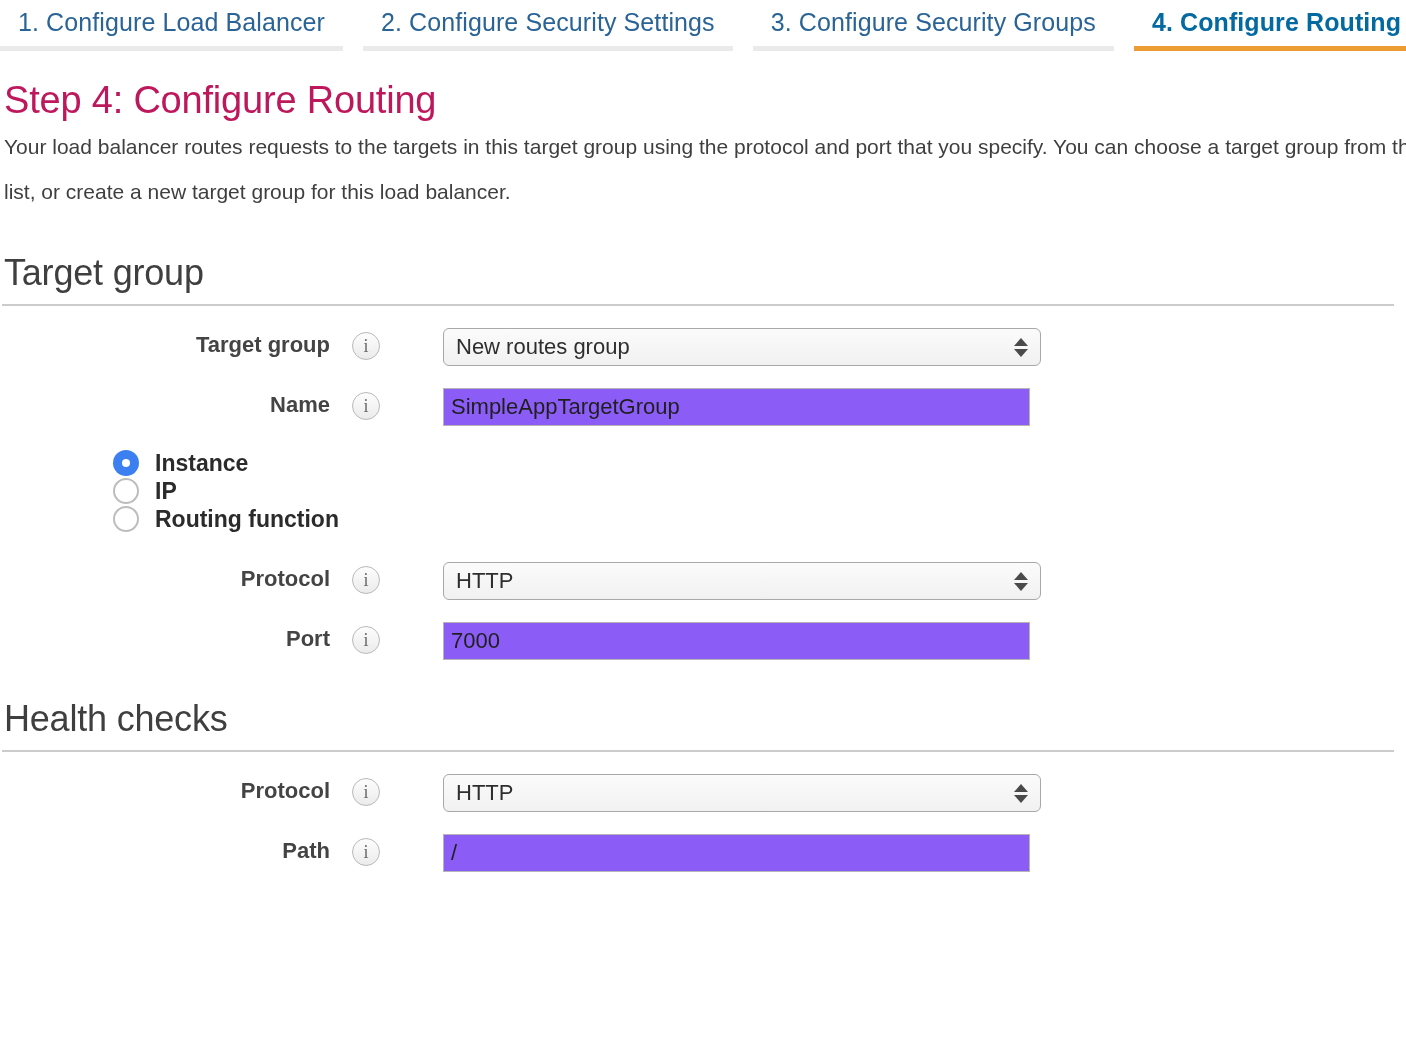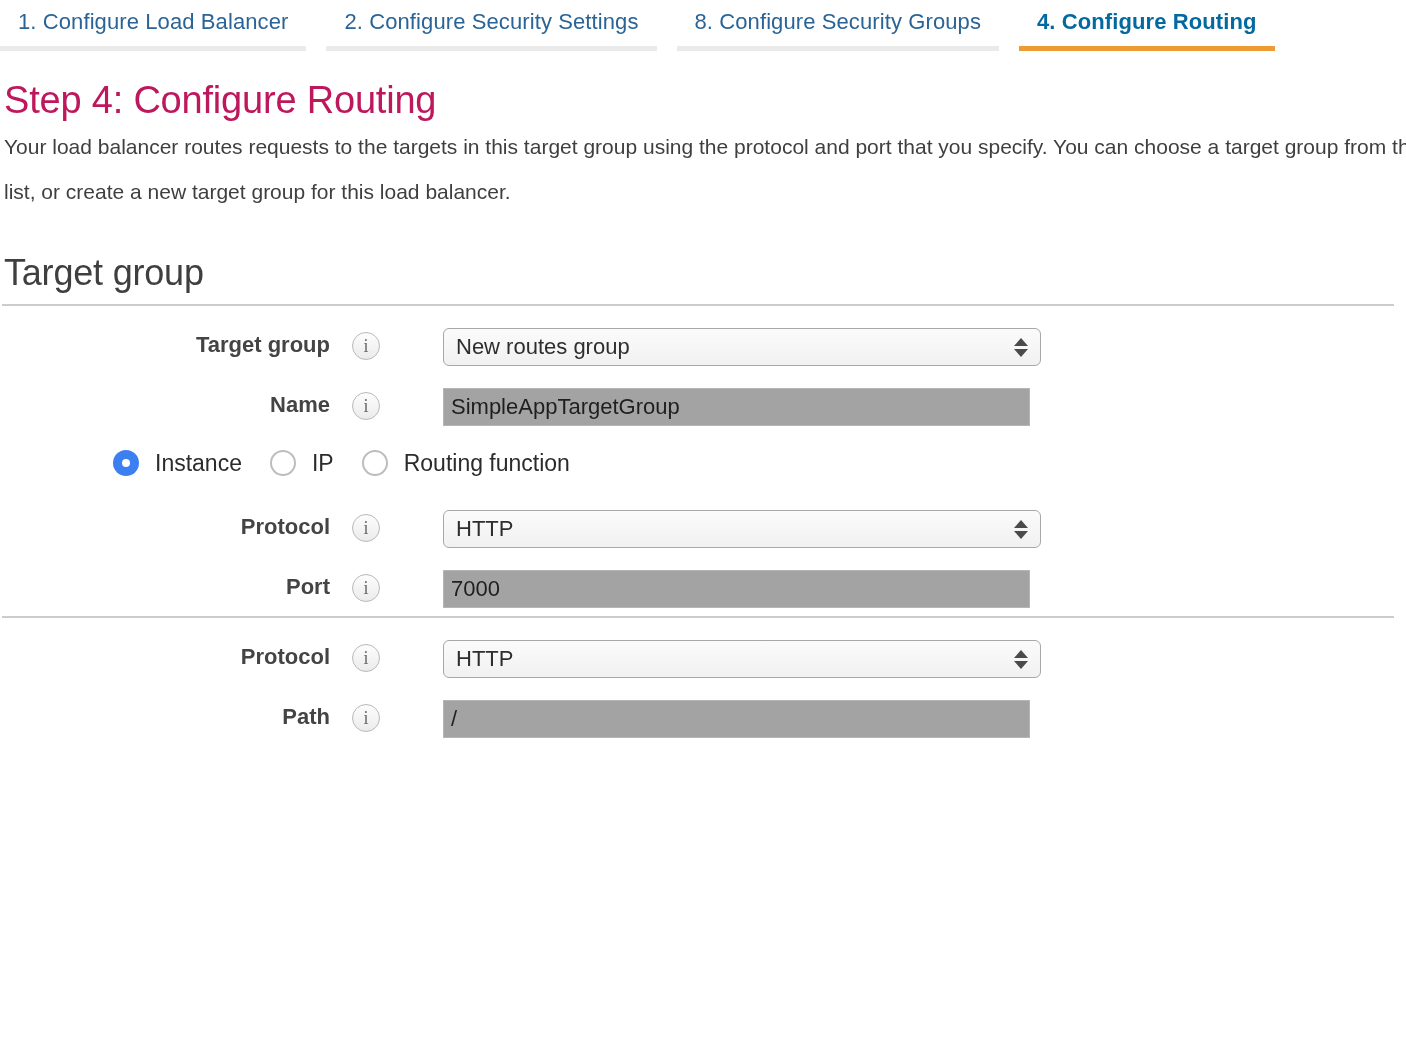--- a/index.html
+++ b/index.html
@@ -36,21 +36,21 @@
   .wizard-tab {
     display: flex;
     flex-direction: column;
     align-items: center;
     justify-content: flex-start;
     padding: 0;
     margin: 0;
     box-sizing: border-box;
   }
   .wizard-tab .tab-label {
-    font-size: 22px;
+    font-size: 25px;
     line-height: 26px;
     padding: 9px 18px 0 18px;
     display: block;
     color: #2a6496;
     font-weight: normal;
     letter-spacing: 0.1px;
     text-align: right;
   }
   .wizard-tab.active .tab-label {
     color: #0369a1;
@@ -194,35 +194,36 @@
     border-top: 8px solid #4a4a4a;
   }
 
   
   .ui-input {
     width: 587px;
     height: 38px;
     box-sizing: border-box;
     border: 1px solid #b5b5b5;
     border-radius: 0;
-    background: #a3a3a3;
+    background: #8b5cf6;
     padding: 0 7px;
     font-family: "Liberation Sans", sans-serif;
     font-size: 22px;
     color: #1f1f1f;
     line-height: 36px;
     outline: none;
   }
 
   
   .radio-group {
     display: flex;
-    flex-direction: row;
-    gap: 28px;
+    flex-direction: column;
+    gap: 2px;
     padding-top: 2px;
+    font-weight: bold;
   }
   .radio-row {
     display: flex;
     align-items: center;
   }
   .radio-dot {
     flex: 0 0 26px;
     width: 26px;
     height: 26px;
     border-radius: 50%;
@@ -263,21 +264,21 @@
       <span class="tab-label">1. Configure Load Balancer</span>
       <div class="tab-rule"></div>
     </div>
     <div class="tab-gap"></div>
     <div class="wizard-tab">
       <span class="tab-label">2. Configure Security Settings</span>
       <div class="tab-rule"></div>
     </div>
     <div class="tab-gap"></div>
     <div class="wizard-tab">
-      <span class="tab-label">8. Configure Security Groups</span>
+      <span class="tab-label">3. Configure Security Groups</span>
       <div class="tab-rule"></div>
     </div>
     <div class="tab-gap"></div>
     <div class="wizard-tab active">
       <span class="tab-label">4. Configure Routing</span>
       <div class="tab-rule"></div>
     </div>
   </div>
 
   <h1 class="step-heading">Step 4: Configure Routing</h1>
@@ -353,20 +354,21 @@
   <div class="form-row">
     <div class="row-label">Port</div>
     <div class="info-icon">
         <span>i</span>
       </div>
     <div class="field-wrap">
       <input class="ui-input" type="text" value="7000" style="">
     </div>
   </div>
 
+  <h2 class="section-title">Health checks</h2>
   <div class="section-rule"></div>
 
   <div class="form-row">
     <div class="row-label">Protocol</div>
     <div class="info-icon">
         <span>i</span>
       </div>
     <div class="field-wrap">
       <div class="ui-select">
         <span class="select-value">HTTP</span>

